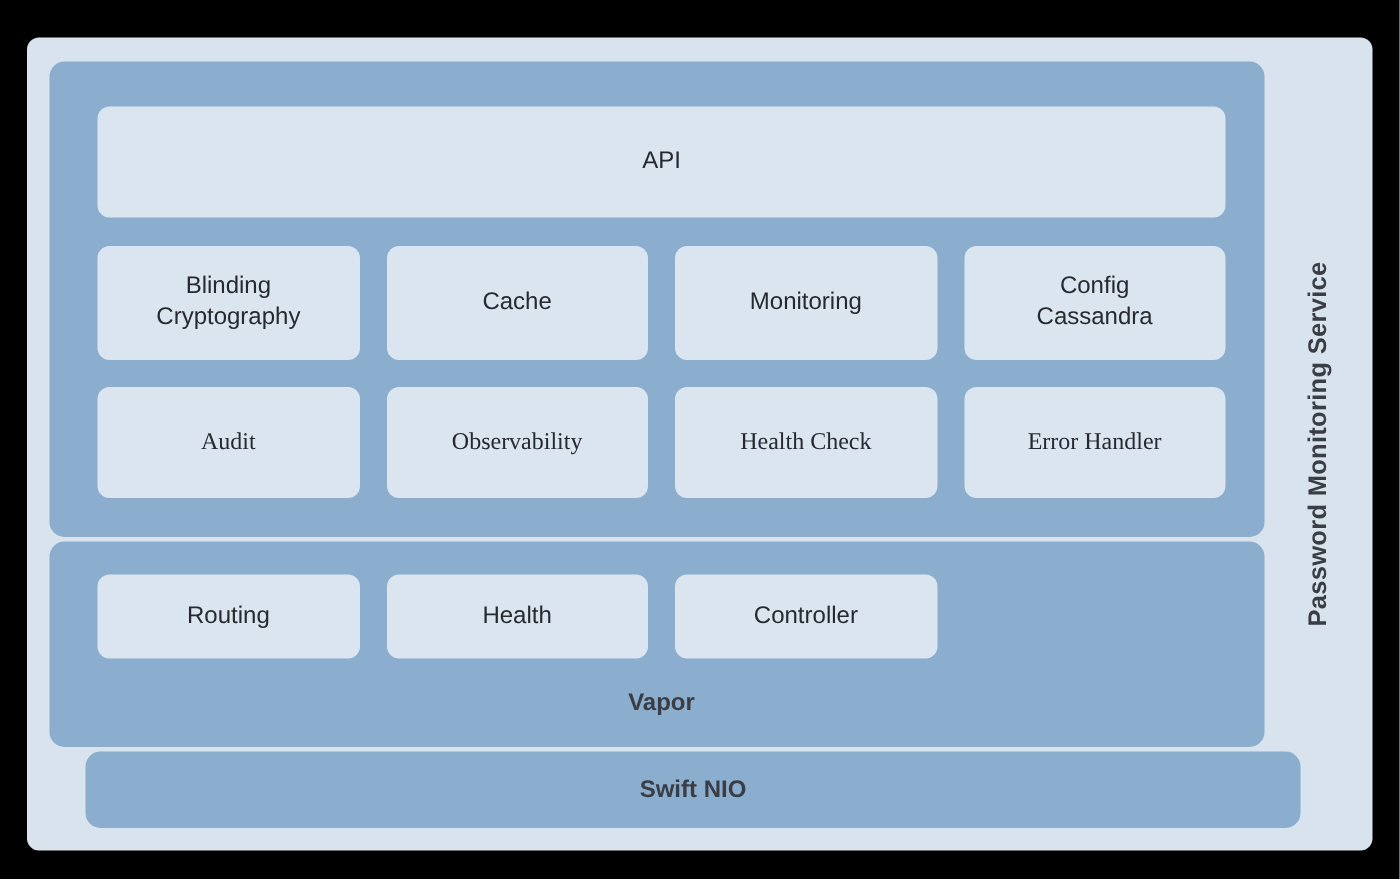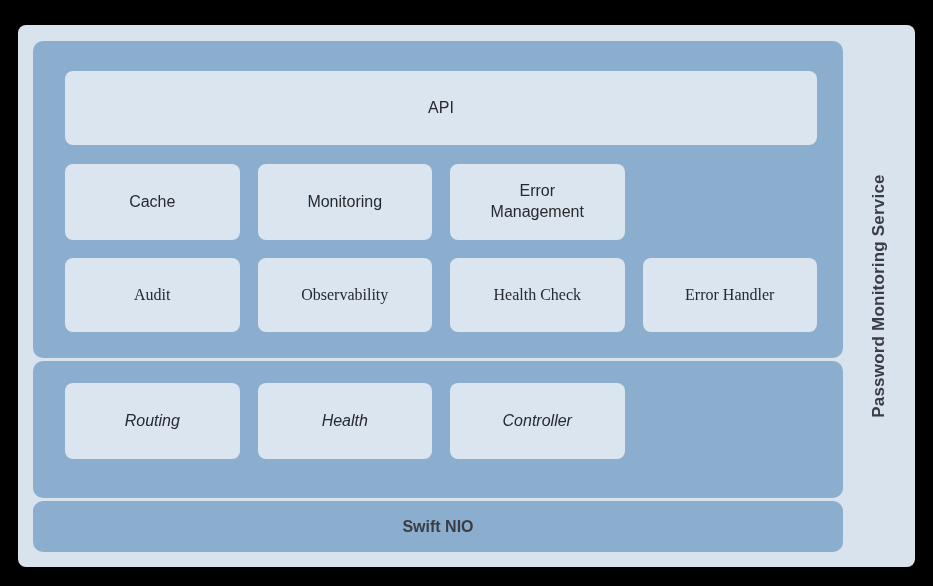--- a/index.html
+++ b/index.html
@@ -71,35 +71,36 @@
     font-size: 16px;
     line-height: 1.3;
     padding: 0 24px;
   }
   .vapor-layer {
     height: 137px;
     padding: 22px 26px 0 32px;
     display: flex;
     flex-direction: column;
   }
-  .vapor-layer .grid .box { height: 76px; font-style: italic; }
+  .vapor-layer .grid .box { height: 56px; }
   .layer-label {
     flex: 1;
     display: flex;
     align-items: center;
     justify-content: center;
     font-weight: 700;
     font-size: 16px;
     color: var(--label-text, #3a3e44);
   }
   .nio-layer {
     height: 51px;
     display: flex;
     align-items: center;
     justify-content: center;
+    margin-left: 24px;
   }
   .nio-layer .layer-label { flex: 0 0 auto; }
   .title-strip {
     position: absolute;
     top: 0;
     right: 0;
     width: 72px;
     height: 100%;
     display: flex;
     align-items: center;
@@ -120,27 +121,30 @@
 <div class="outer">
 
   <div class="stack">
 
     <div class="layer service-layer">
       <div class="box api-box">
         <span>API</span>
       </div>
       <div class="grid grid-row-1">
         <div class="box">
+          <span>Blinding Cryptography</span>
+        </div>
+        <div class="box">
           <span>Cache</span>
         </div>
         <div class="box">
           <span>Monitoring</span>
         </div>
         <div class="box">
-          <span>Error Management</span>
+          <span>Config Cassandra</span>
         </div>
       </div>
       <div class="grid grid-row-2">
         <div class="box">
           <span>Audit</span>
         </div>
         <div class="box">
           <span>Observability</span>
         </div>
         <div class="box">
@@ -157,20 +161,21 @@
         <div class="box">
           <span>Routing</span>
         </div>
         <div class="box">
           <span>Health</span>
         </div>
         <div class="box">
           <span>Controller</span>
         </div>
       </div>
+      <div class="layer-label">Vapor</div>
     </div>
 
     <div class="layer nio-layer">
       <div class="layer-label">Swift NIO</div>
     </div>
 
   </div>
 
   <div class="title-strip">
     <span class="vertical-title">Password Monitoring Service</span>

